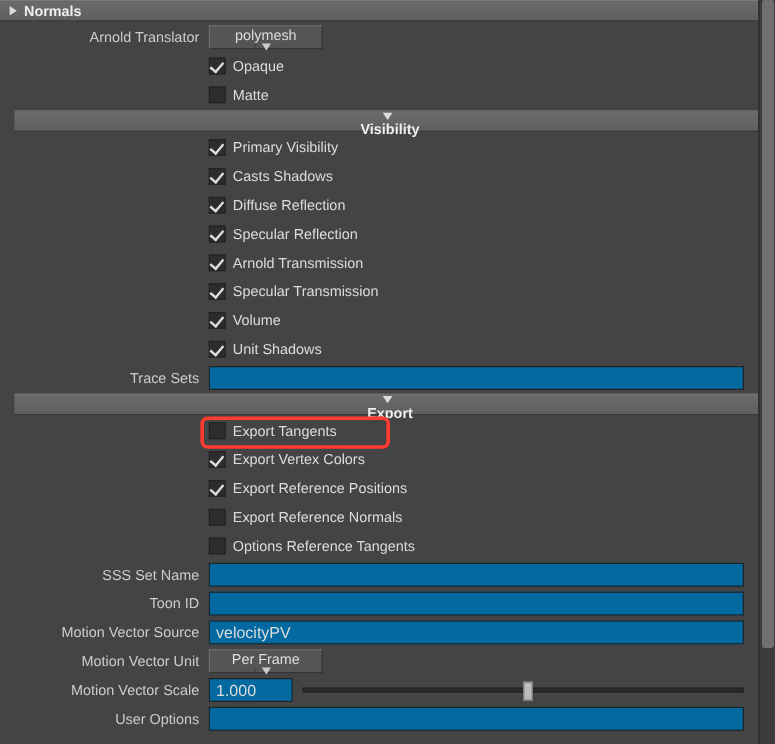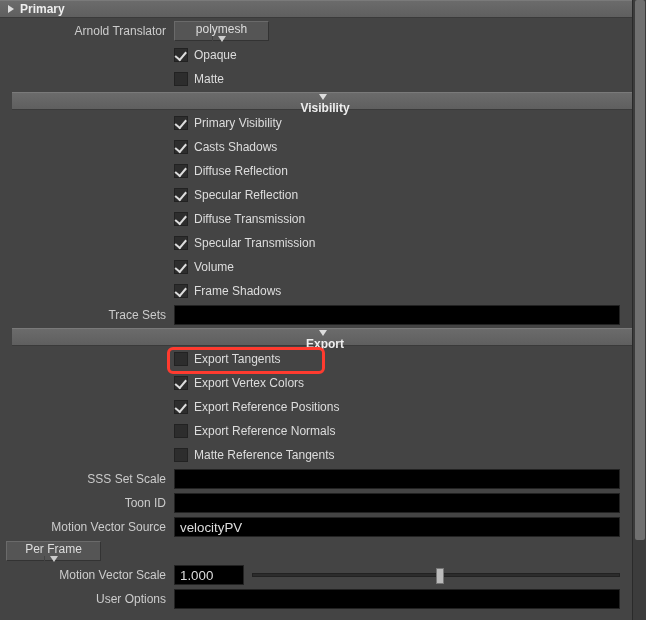--- a/index.html
+++ b/index.html
@@ -29,21 +29,21 @@
   .row {
     display: flex; align-items: center; height: 22px;
     margin: 2px 0;
   }
   .lbl {
     width: 168px; text-align: right; padding-right: 8px;
     color: #ccc;
   }
   .field-wrap { flex: 1; display: flex; align-items: center; padding-right: 12px;}
   .textfield {
-    background: #000000; border: 1px solid #222;
+    background: #0369a1; border: 1px solid #222;
     height: 20px; color: #ddd; padding: 0 5px;
     flex: 1;
   }
   .textfield.short { flex: none; width: 70px; }
   .dropdown {
     display: flex; align-items: center; height: 20px;
     background: #555;
     border-top: 1px solid #6a6a6a;
     border-left: 1px solid #6a6a6a;
     border-bottom: 1px solid #333;
@@ -91,21 +91,21 @@
 <body>
 
 <div class="panel">
 
   <div class="section-header">
     <span class="tri">
         <svg width="8" height="8">
           <polygon points="1,0 7,4 1,8" fill="#ddd"></polygon>
         </svg>
       </span>
-    <span>Primary</span>
+    <span>Normals</span>
   </div>
 
 
   <div class="indent">
     <div class="row">
       <div class="lbl">Arnold Translator</div>
       <div class="field-wrap">
         <div class="dropdown">
           <span class="dd-label">polymesh</span>
           <span class="dd-btn">
@@ -152,36 +152,36 @@
           <span class="cb-label">Diffuse Reflection</span>
         </div>
         <div class="row">
           <div class="lbl"></div>
           <span class="checkbox checked"></span>
           <span class="cb-label">Specular Reflection</span>
         </div>
         <div class="row">
           <div class="lbl"></div>
           <span class="checkbox checked"></span>
-          <span class="cb-label">Diffuse Transmission</span>
+          <span class="cb-label">Arnold Transmission</span>
         </div>
         <div class="row">
           <div class="lbl"></div>
           <span class="checkbox checked"></span>
           <span class="cb-label">Specular Transmission</span>
         </div>
         <div class="row">
           <div class="lbl"></div>
           <span class="checkbox checked"></span>
           <span class="cb-label">Volume</span>
         </div>
         <div class="row">
           <div class="lbl"></div>
           <span class="checkbox checked"></span>
-          <span class="cb-label">Frame Shadows</span>
+          <span class="cb-label">Unit Shadows</span>
         </div>
       </div>
     <div class="row">
       <div class="lbl">Trace Sets</div>
       <div class="field-wrap">
           <input class="textfield" value="" style="">
         </div>
     </div>
 
     <div class="section-header sub">
@@ -209,43 +209,44 @@
           <span class="cb-label">Export Reference Positions</span>
         </div>
         <div class="row">
           <div class="lbl"></div>
           <span class="checkbox"></span>
           <span class="cb-label">Export Reference Normals</span>
         </div>
         <div class="row">
           <div class="lbl"></div>
           <span class="checkbox"></span>
-          <span class="cb-label">Matte Reference Tangents</span>
-        </div>
-      </div>
-
-    <div class="row">
-      <div class="lbl">SSS Set Scale</div>
+          <span class="cb-label">Options Reference Tangents</span>
+        </div>
+      </div>
+
+    <div class="row">
+      <div class="lbl">SSS Set Name</div>
       <div class="field-wrap">
           <input class="textfield" value="" style="">
         </div>
     </div>
     <div class="row">
       <div class="lbl">Toon ID</div>
       <div class="field-wrap">
           <input class="textfield" value="" style="">
         </div>
     </div>
     <div class="row">
       <div class="lbl">Motion Vector Source</div>
       <div class="field-wrap">
           <input class="textfield" value="velocityPV" style="">
         </div>
     </div>
     <div class="row">
+      <div class="lbl">Motion Vector Unit</div>
       <div class="field-wrap">
         <div class="dropdown">
           <span class="dd-label">Per Frame</span>
           <span class="dd-btn">
               <svg width="8" height="6">
                 <polygon points="0,0 8,0 4,6" fill="#ccc"></polygon>
               </svg>
             </span>
         </div>
       </div>

